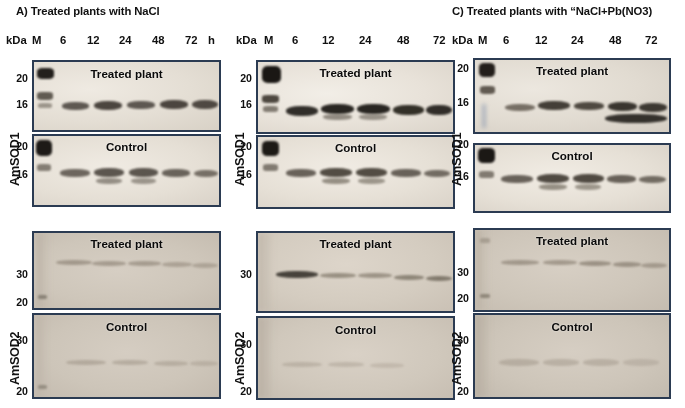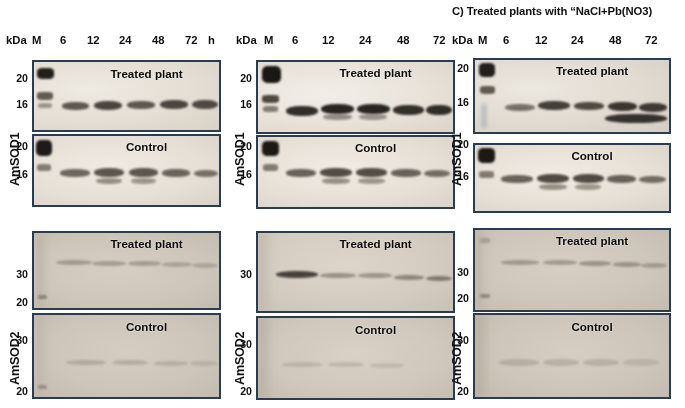--- a/index.html
+++ b/index.html
@@ -48,32 +48,32 @@
     position:absolute;
     border:2px solid #2b3b52;
     background:#cfc8bd;
     overflow:hidden;
   }
   .blot-label{
     position:absolute;left:0;width:100%;text-align:center;
     font-size:11.6px;font-weight:bold;color:#0a0a0a;z-index:6;
     text-shadow:0 0 2px rgba(255,255,255,.75);
     white-space:nowrap;
-    padding-left:20px;
   }
   .paper{position:absolute;inset:0;}
   .band{position:absolute;border-radius:45%;filter:blur(1.1px);}
   .ladder{position:absolute;border-radius:30%;filter:blur(0.9px);}
   .vstreak{position:absolute;filter:blur(2px);}
 </style>
 </head>
 <body>
 
 <div class="panel" id="panel-a">
 
+  <div class="panel-title">A) Treated plants with NaCl</div>
 
   <div class="lane-row" style="left:0;width:232px;">
     <span style="left:6px;">kDa</span>
     <span style="left:32px;">M</span>
     <span style="left:60px;">6</span>
     <span style="left:87px;">12</span>
     <span style="left:119px;">24</span>
     <span style="left:152px;">48</span>
     <span style="left:185px;">72</span>
     <span style="left:208px;">h</span>

